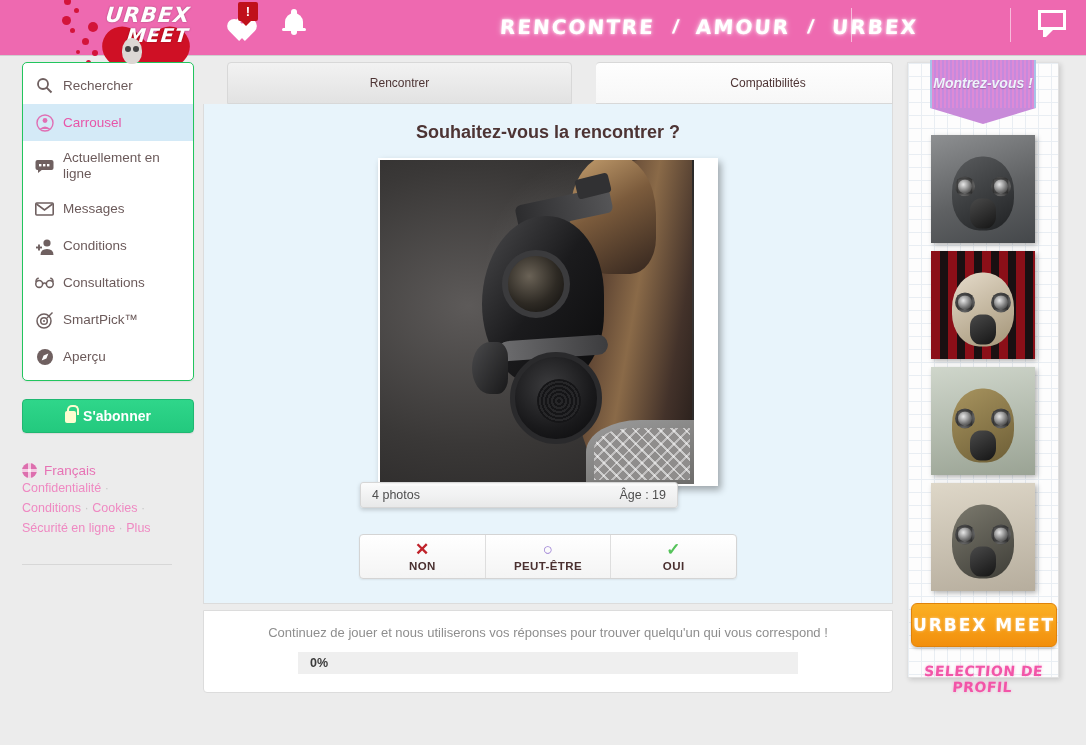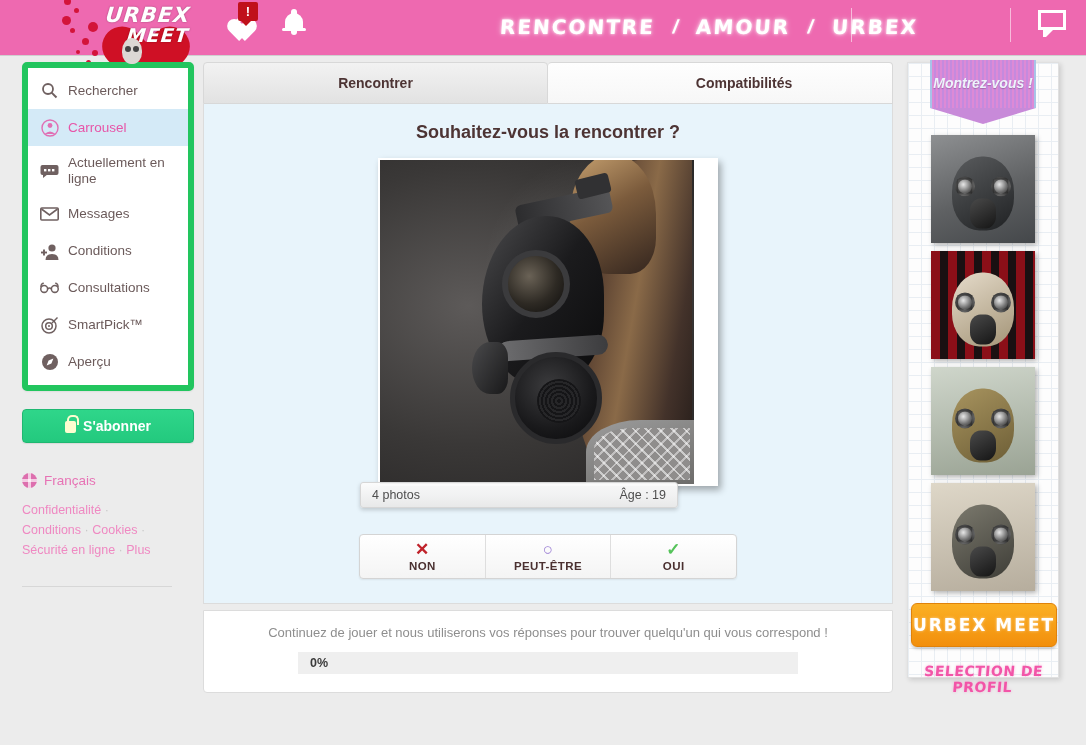--- a/index.html
+++ b/index.html
@@ -121,21 +121,21 @@
   }
   .chat-tail {
     position:absolute; left:5px; top:20px;
     border-left:3px solid #fff; border-right:7px solid transparent;
     border-top:7px solid #fff;
   }
 
   
   #left-col { position: absolute; left: 22px; top: 62px; width: 172px; }
   #side-nav {
-    background: #fff; border: 6px solid #22c55e; border-radius: 5px;
+    background: #fff; border: 1px solid #22c55e; border-radius: 5px;
     box-shadow: 0 1px 2px rgba(0,0,0,.06);
     padding: 4px 0;
   }
   .side-item {
     display: flex; align-items: center; gap: 9px;
     padding: 9px 10px 9px 12px; cursor: pointer;
     color: #6b5a5a; font-size: 13.5px; line-height: 1.18;
   }
   .side-item.active { background: #d4eaf7; color: #e755a8; }
   .side-icon {
@@ -170,36 +170,36 @@
   }
   .globe-ico:before {
     content:""; position:absolute; left:6px; top:0; width:3px; height:15px;
     background: rgba(255,255,255,.65);
   }
   .globe-ico:after {
     content:""; position:absolute; left:0; top:6px; width:15px; height:3px;
     background: rgba(255,255,255,.65);
   }
   #foot-links {
-    margin-top: 12px; width: 158px;
+    width: 158px;
     font-size: 12.5px; line-height: 1.62; color: #e98cc3;
   }
   #foot-links a { color:#ef89c2; text-decoration:none; cursor:pointer; }
   .fl-dot { color:#c9c9c9; }
   #foot-rule {
     margin-top: 25px; width: 150px; height: 1px; background: #d7d7d7;
   }
 
   
   #main-col { position: absolute; left: 203px; top: 62px; width: 690px; }
   #tabs { display: flex; height: 42px; }
   .tab {
     flex: 1; display:flex; align-items:center; justify-content:center;
-    font-size: 14px; font-weight: bold; color: #4d3434; cursor: pointer;
-    border: 1px solid #d8d8d8; border-radius: 4px 4px 0 0;
+    font-size: 12px; font-weight: normal; color: #4d3434; cursor: pointer;
+    border: 1px solid #d8d8d8; border-radius: 4px 4px 0 0; margin-left: 24px;
   }
   .tab.active {
     background: linear-gradient(180deg,#f2f2f2 0%, #e2e2e2 100%);
     flex: 0 0 345px;
   }
   .tab.inactive {
     background: linear-gradient(180deg,#fefefe 0%, #f7f7f7 100%);
     border-left: none;
     padding-left: 48px;
   }

